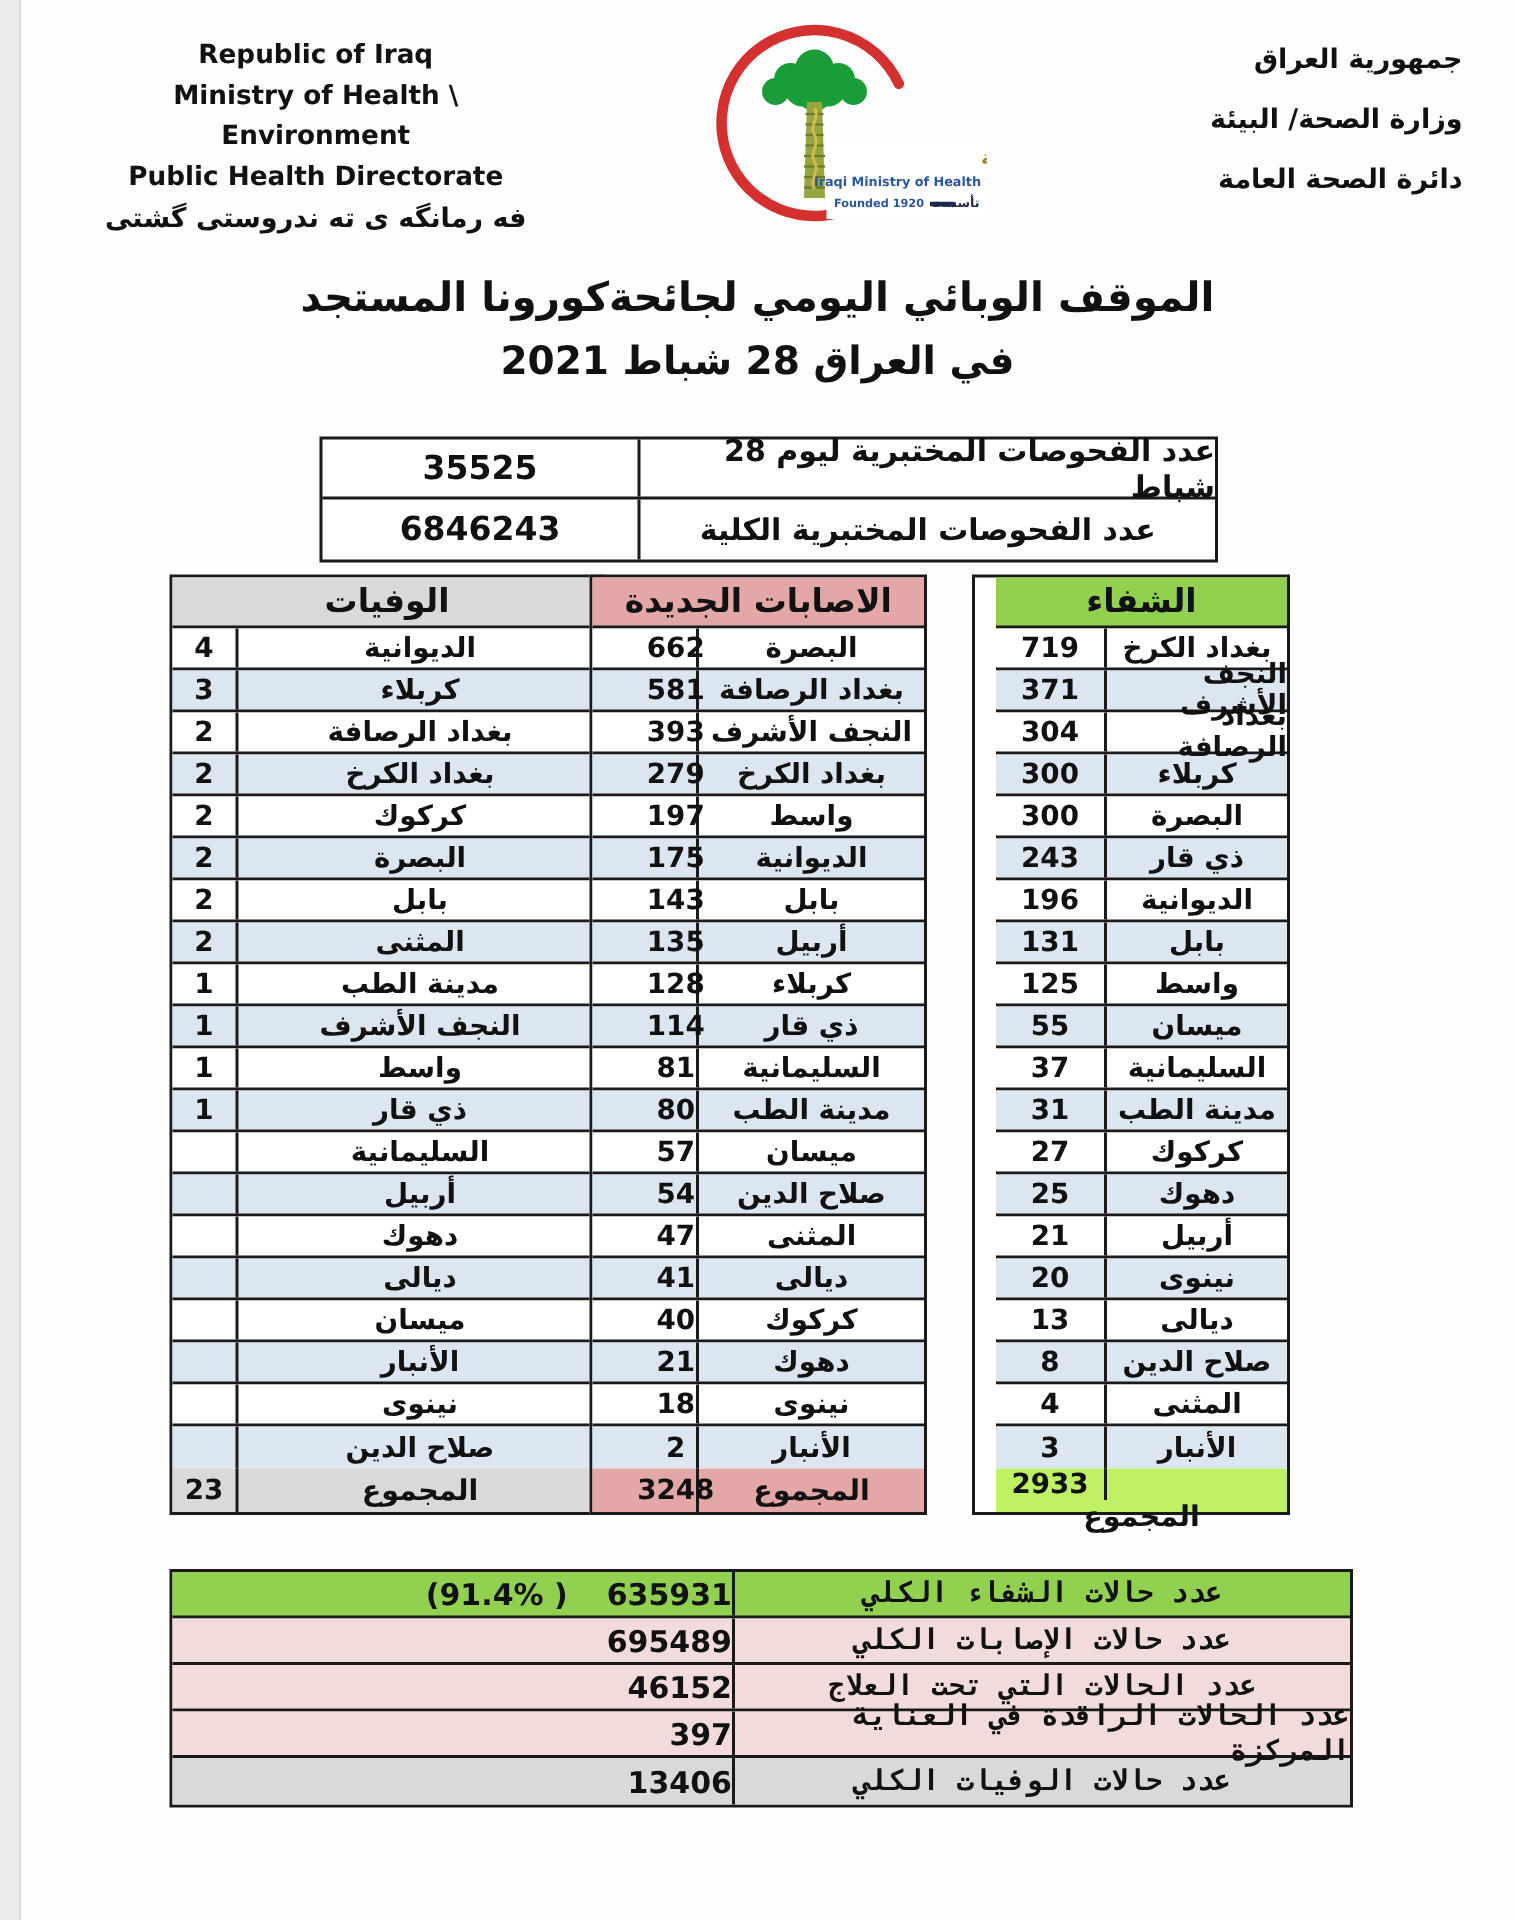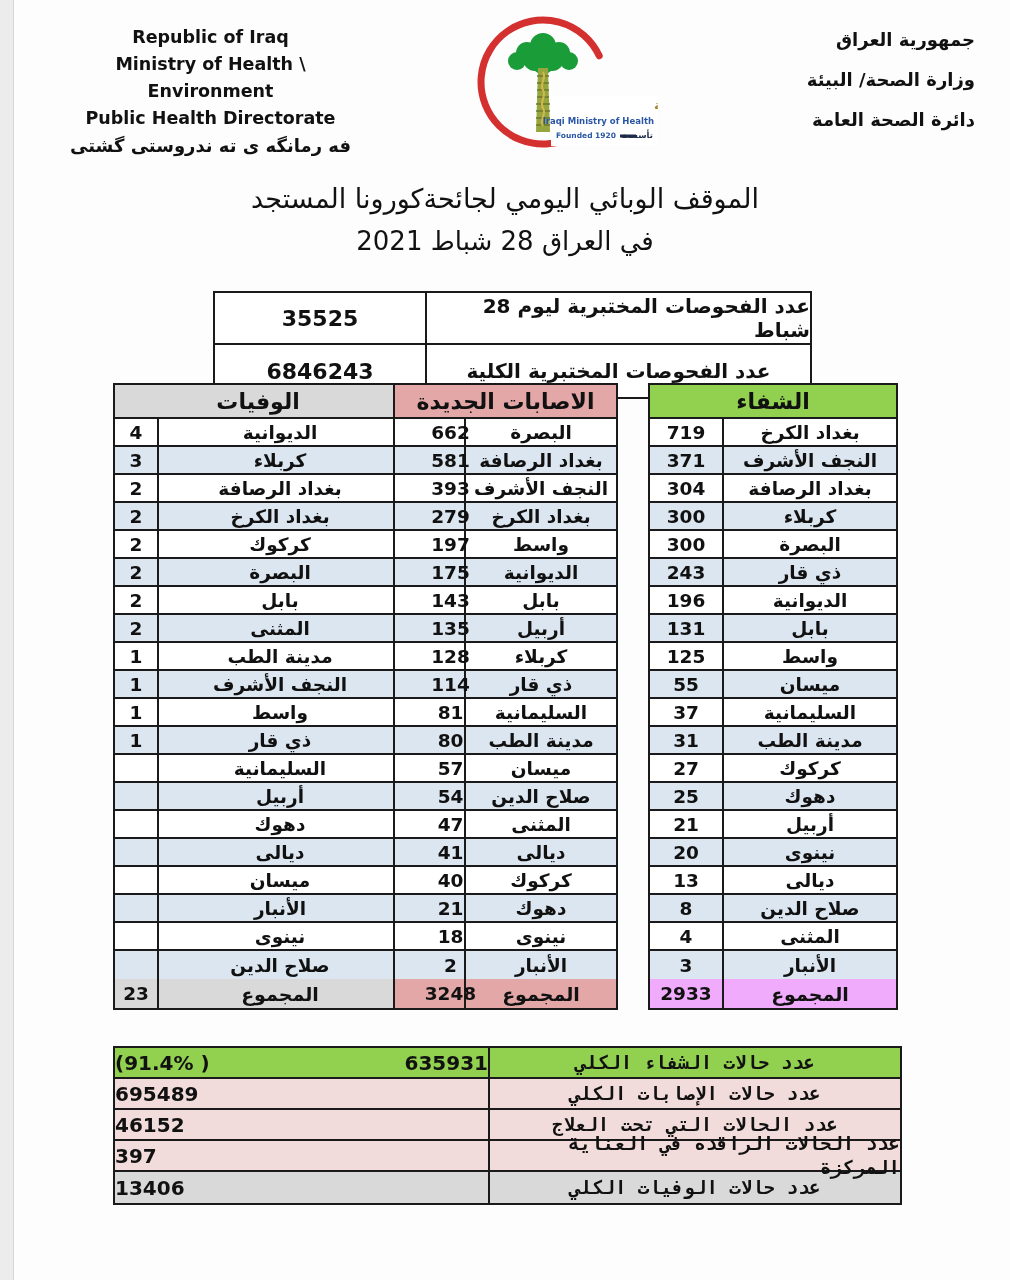--- a/index.html
+++ b/index.html
@@ -10,53 +10,53 @@
   }
   .scan-edge{position:absolute;left:0;top:0;width:13px;height:1280px;background:#ececec;border-right:1px solid #d6d6d6;}
 
   
   .hdr-left{position:absolute;left:58px;top:24px;width:305px;text-align:center;font-weight:700;font-size:17.5px;line-height:27px;}
   .hdr-left .ku{font-size:18px;}
   .hdr-right{position:absolute;right:35px;top:20px;width:260px;text-align:right;font-weight:700;font-size:18px;line-height:40px;}
   .hdr-logo{position:absolute;left:448px;top:10px;width:210px;height:152px;}
 
   
-  .doc-title{position:absolute;left:0;top:178px;width:1010px;text-align:center;font-weight:400;}
+  .doc-title{position:absolute;left:0;top:178px;width:1010px;text-align:center;font-weight:700;}
   .doc-title .l1{font-size:27px;line-height:42px;}
   .doc-title .l2{font-size:26px;line-height:42px;direction:rtl;}
 
   
   .tests{position:absolute;left:213px;top:291px;width:595px;border:2px solid #1a1a1a;background:#fff;}
-  .tests .trow{display:flex;height:52px;box-sizing:border-box;text-align:right;}
+  .tests .trow{display:flex;height:40px;box-sizing:border-box;text-align:right;}
   .tests .trow:first-child{border-bottom:2px solid #1a1a1a;}
   .tests .tval{width:210px;border-right:2px solid #1a1a1a;display:flex;align-items:center;justify-content:center;font-weight:700;font-size:22px;}
   .tests .tlabel{flex:1;display:flex;align-items:center;justify-content:center;font-weight:700;font-size:20px;direction:rtl;}
 
   
   .ptable{position:absolute;top:383px;border:2px solid #1a1a1a;background:#fff;box-sizing:border-box;}
   .t-deaths{left:113px;width:290px;}
   .t-inf{left:393px;width:225px;}
-  .t-rec{left:648px;width:250px;}
+  .t-rec{left:648px;width:212px;padding-left:14px;}
   .ptable .thead{height:34px;border-bottom:2px solid #1a1a1a;display:flex;align-items:center;justify-content:center;font-weight:700;font-size:22px;direction:rtl;box-sizing:border-box;}
   .ptable .row{display:flex;height:28px;border-bottom:2px solid #1a1a1a;box-sizing:border-box;background:#fff;}
   .ptable .row.alt{background:#dce6f1;}
   .ptable .row:last-child{border-bottom:none;}
   .ptable .cell-val{border-right:2px solid #1a1a1a;display:flex;align-items:center;justify-content:center;font-weight:700;font-size:18.5px;box-sizing:border-box;}
   .ptable .cell-name{flex:1;display:flex;align-items:center;justify-content:center;font-weight:700;font-size:18.5px;direction:rtl;}
   .t-deaths .cell-val{width:44px;}
   .t-inf .cell-val{width:71px;padding-left:42px;}
   .t-rec .cell-val{width:74px;}
   .ptable .total{display:flex;height:29px;border-top:0;box-sizing:border-box;}
   .ptable .total .cell-name{font-size:19px;}
 
   
   .summary{position:absolute;left:113px;top:1046px;width:785px;border:2px solid #1a1a1a;background:#fff;}
   .summary .srow{display:flex;height:31px;border-bottom:2px solid #1a1a1a;box-sizing:border-box;}
   .summary .srow:last-child{border-bottom:none;}
-  .summary .sval{width:375px;border-right:2px solid #1a1a1a;display:flex;align-items:center;justify-content:space-between;font-weight:700;font-size:20px;direction:ltr;box-sizing:border-box;}
+  .summary .sval{width:375px;border-right:2px solid #1a1a1a;display:flex;align-items:center;justify-content:flex-end;font-weight:700;font-size:20px;direction:ltr;box-sizing:border-box;}
   .summary .sval .pct{margin-right:26px;}
   .summary .slabel{flex:1;display:flex;align-items:center;justify-content:center;font-weight:700;font-size:19px;direction:rtl;font-family:Liberation Mono, monospace;}
   .tone-green{background:#92d050;}
   .tone-pink{background:#f2dcdb;}
   .tone-gray{background:#d9d9d9;}
 </style>
 </head>
 <body>
 
 <div class="scan-edge"></div>
@@ -442,21 +442,21 @@
   <div class="row">
     <div class="cell-val">4</div>
     <div class="cell-name">المثنى</div>
   </div>
 
   <div class="row alt">
     <div class="cell-val">3</div>
     <div class="cell-name">الأنبار</div>
   </div>
 </div>
-  <div class="total" style="background: #f0abfc;">
+  <div class="total" style="background: #bef264; flex-direction: column;">
     <div class="cell-val">2933</div>
     <div class="cell-name">المجموع</div>
   </div>
 </div>
 
 <div class="summary">
   <div class="srow tone-green">
     <div class="sval">
         <span class="pct">(91.4% )</span>
         <span>635931</span>

